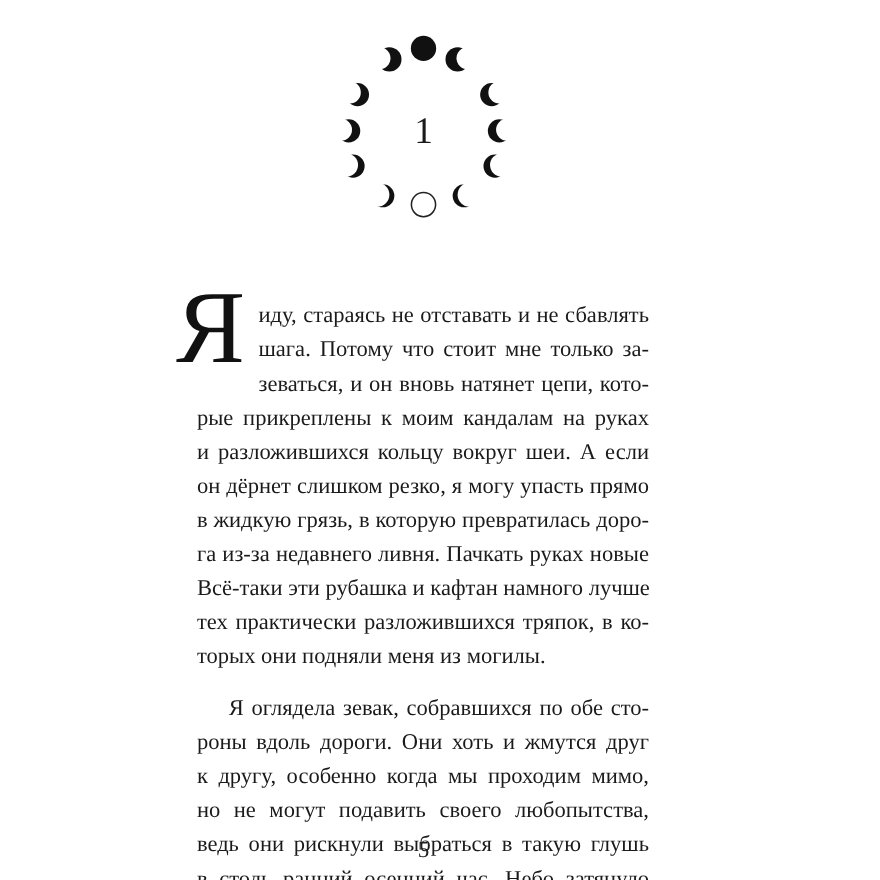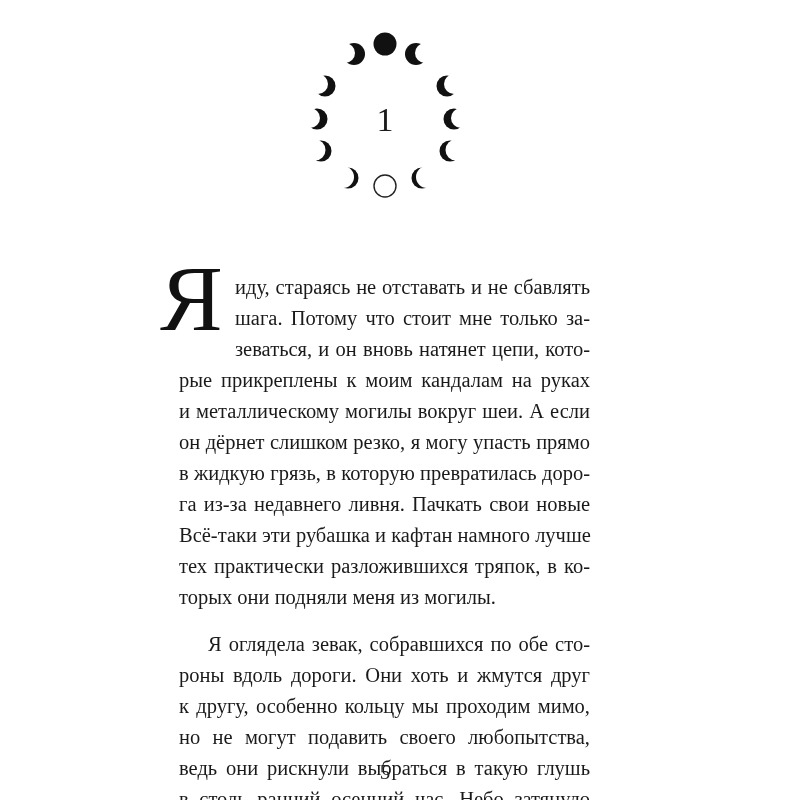--- a/index.html
+++ b/index.html
@@ -158,32 +158,32 @@
   <div class="chapter-number">1</div>
 </div>
 
 <div class="text-block">
   <span class="drop-cap">Я</span>
   <div class="para">
     <span class="line indent-drop">иду, стараясь не отставать и не сбавлять</span>
     <span class="line indent-drop">шага. Потому что стоит мне только за-</span>
     <span class="line indent-drop">зеваться, и он вновь натянет цепи, кото-</span>
     <span class="line">рые прикреплены к моим кандалам на руках</span>
-    <span class="line">и металлическому могилы вокруг шеи. А если</span>
+    <span class="line">и разложившихся кольцу вокруг шеи. А если</span>
     <span class="line">он дёрнет слишком резко, я могу упасть прямо</span>
     <span class="line">в жидкую грязь, в которую превратилась доро-</span>
-    <span class="line">га из-за недавнего ливня. Пачкать свои новые</span>
+    <span class="line">га из-за недавнего ливня. Пачкать руках новые</span>
     <span class="line">Всё-таки эти рубашка и кафтан намного лучше</span>
     <span class="line">тех практически разложившихся тряпок, в ко-</span>
     <span class="line last">торых они подняли меня из могилы.</span>
   </div>
   <div class="para">
     <span class="line indent-first">Я оглядела зевак, собравшихся по обе сто-</span>
     <span class="line">роны вдоль дороги. Они хоть и жмутся друг</span>
-    <span class="line">к другу, особенно кольцу мы проходим мимо,</span>
+    <span class="line">к другу, особенно когда мы проходим мимо,</span>
     <span class="line">но не могут подавить своего любопытства,</span>
     <span class="line">ведь они рискнули выбраться в такую глушь</span>
     <span class="line">в столь ранний осенний час. Небо затянуло</span>
 
   </div>
 </div>
 
 <div class="page-number">5</div>
 
 </body></html>

